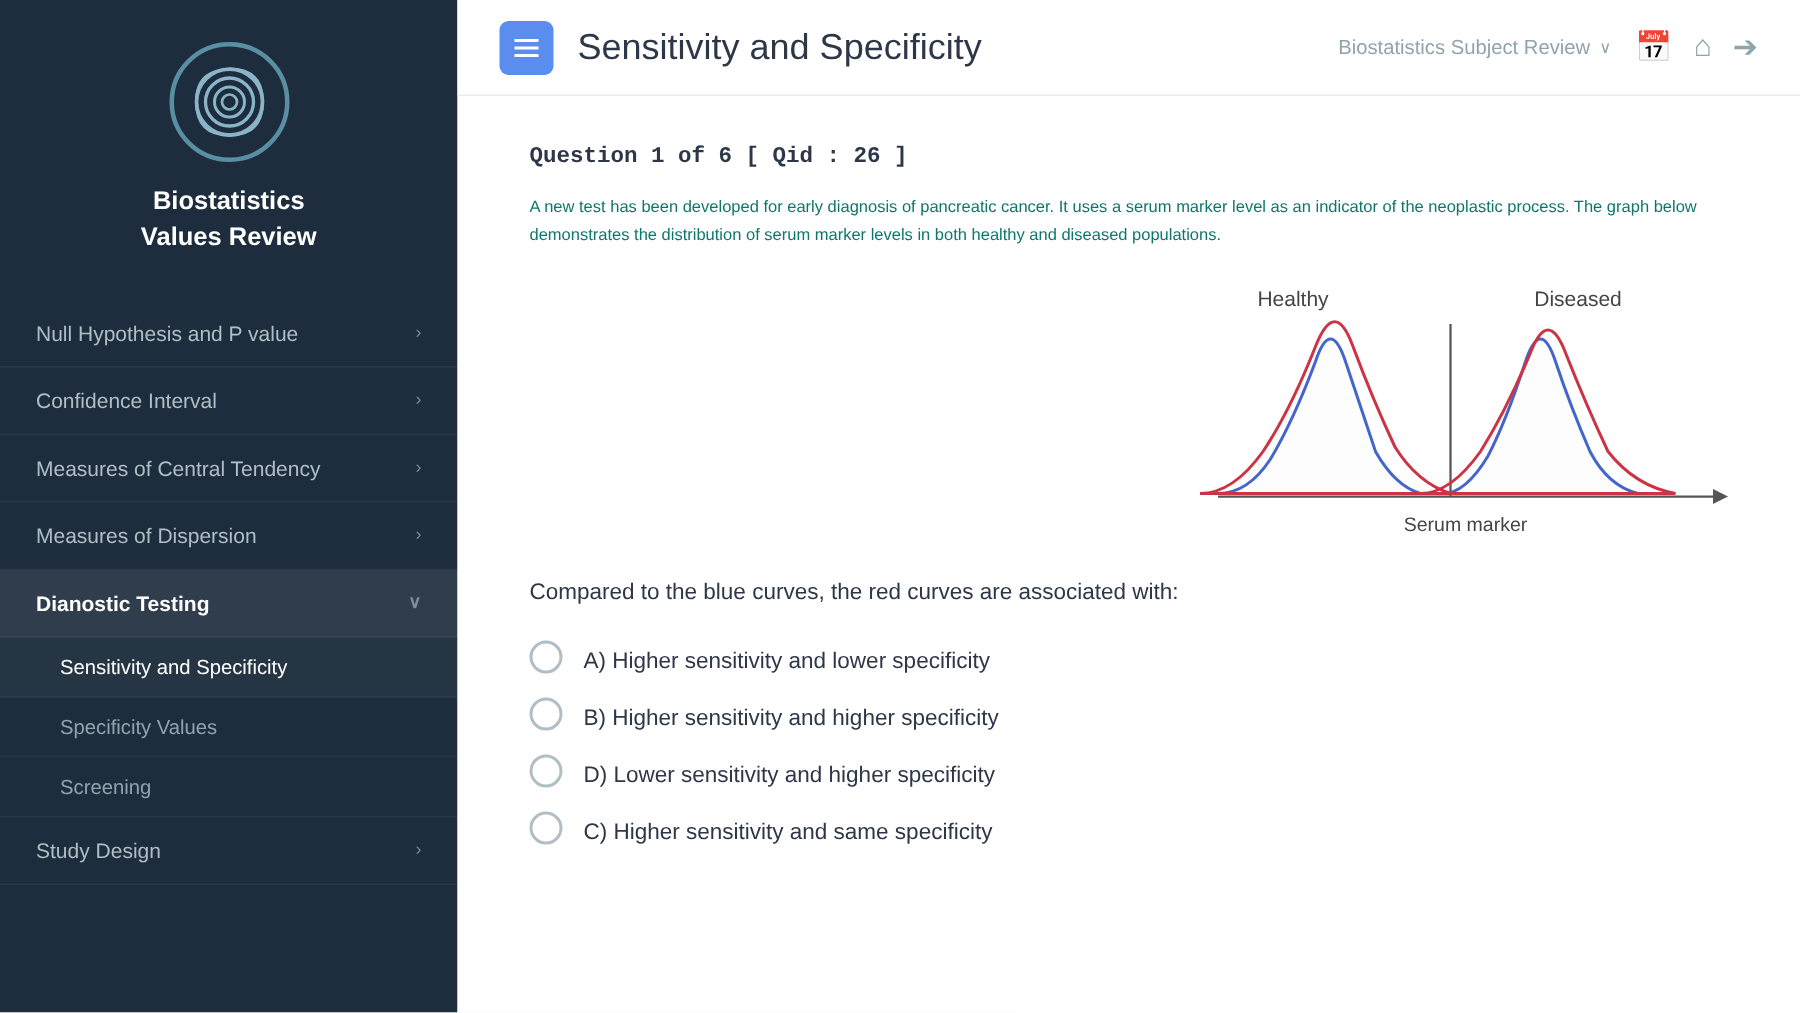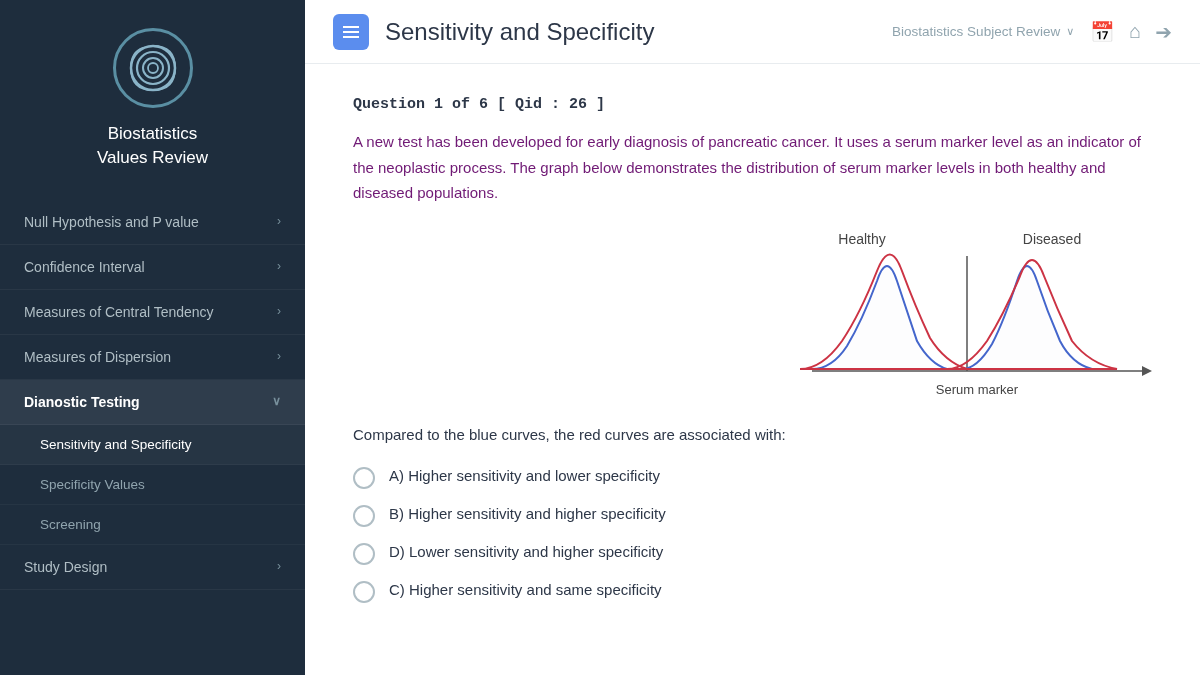--- a/index.html
+++ b/index.html
@@ -33,21 +33,21 @@
       margin-bottom: 14px;
       position: relative;
       overflow: hidden;
     }
     .logo-spiral {
       width: 60px;
       height: 60px;
     }
     .sidebar-title {
       font-size: 17px;
-      font-weight: 400;
+      font-weight: 700;
       color: #ffffff;
       text-align: center;
       line-height: 1.4;
     }
     .sidebar-nav {
       margin-top: 10px;
       flex: 1;
     }
     .nav-item {
       display: flex;
@@ -166,22 +166,22 @@
       overflow-y: auto;
     }
     .question-label {
       font-size: 15px;
       font-weight: 700;
       color: #2d3748;
       margin-bottom: 16px;
       font-family: Liberation Mono, monospace;
     }
     .question-text {
-      font-size: 15px;
-      color: #701a75;
+      font-size: 11px;
+      color: #0f766e;
       line-height: 1.7;
       margin-bottom: 20px;
     }
     .chart-area {
       margin: 4px 0 22px 0;
       display: flex;
       justify-content: flex-end;
     }
     .compare-text {
       font-size: 15px;
@@ -189,21 +189,21 @@
       margin-bottom: 20px;
       line-height: 1.6;
     }
     .options {
       display: flex;
       flex-direction: column;
       gap: 16px;
     }
     .option {
       display: flex;
-      align-items: flex-start;
+      align-items: flex-end;
       gap: 14px;
       font-size: 15px;
       color: #2d3748;
       cursor: pointer;
     }
     .radio-circle {
       width: 22px;
       height: 22px;
       border-radius: 50%;
       border: 2px solid #b0bec5;

